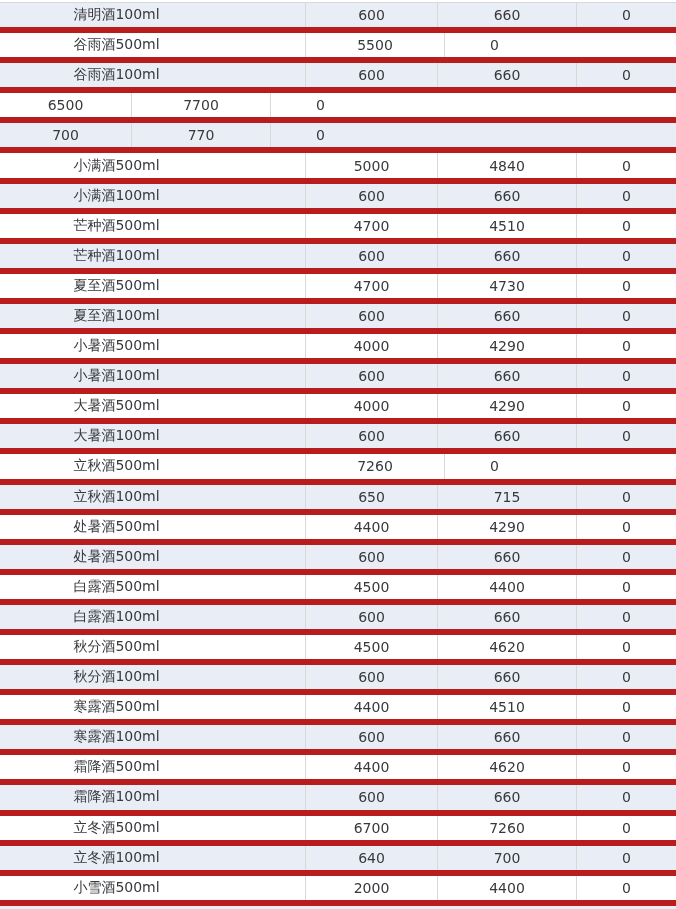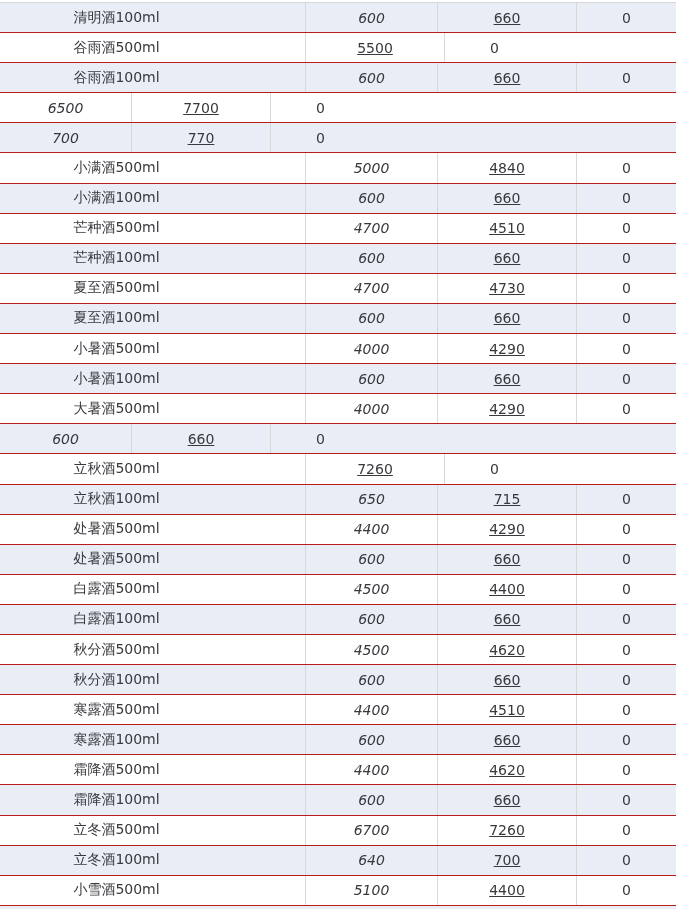--- a/index.html
+++ b/index.html
@@ -23,39 +23,39 @@
     border-bottom: 1px solid #d8d8d8;
     box-sizing: border-box;
   }
   .sliver-bottom {
     height: 3px;
   }
   .row {
     display: flex;
     height: 30.1px;
     box-sizing: border-box;
-    border-bottom: 1px solid #b91c1c;
+    border-bottom: 6px solid #b91c1c;
     background: #ffffff;
   }
   .row.striped {
     background: #e9edf6;
   }
   .cell {
     height: 100%;
     display: flex;
     align-items: center;
     justify-content: center;
     box-sizing: border-box;
     border-right: 1px solid #d8d8d8;
     white-space: nowrap;
     overflow: hidden;
   }
   .cell.name { width: 306px; padding-right: 72px; }
-  .cell.c2   { width: 132px; font-style: italic; }
-  .cell.c3   { width: 139px; text-decoration: underline; }
+  .cell.c2   { width: 132px; }
+  .cell.c3   { width: 139px; }
   .cell.c4   { width: 99px;  border-right: none; }
 </style>
 </head>
 <body>
 
 <div class="viewport">
   <div class="sliver-top"></div>
   <div id="rows">
   <div class="row striped">
     <div class="cell name">清明酒100ml</div>
@@ -146,20 +146,21 @@
   </div>
 
   <div class="row">
     <div class="cell name">大暑酒500ml</div>
     <div class="cell c2">4000</div>
     <div class="cell c3">4290</div>
     <div class="cell c4">0</div>
   </div>
 
   <div class="row striped">
+    <div class="cell name">大暑酒100ml</div>
     <div class="cell c2">600</div>
     <div class="cell c3">660</div>
     <div class="cell c4">0</div>
   </div>
 
   <div class="row">
     <div class="cell name">立秋酒500ml</div>
     <div class="cell c3">7260</div>
     <div class="cell c4">0</div>
   </div>
@@ -250,19 +251,19 @@
 
   <div class="row striped">
     <div class="cell name">立冬酒100ml</div>
     <div class="cell c2">640</div>
     <div class="cell c3">700</div>
     <div class="cell c4">0</div>
   </div>
 
   <div class="row">
     <div class="cell name">小雪酒500ml</div>
-    <div class="cell c2">5100</div>
+    <div class="cell c2">2000</div>
     <div class="cell c3">4400</div>
     <div class="cell c4">0</div>
   </div>
 </div>
   <div class="sliver-bottom" style="background: rgb(233, 237, 246);"></div>
 </div>
 
 </body></html>

